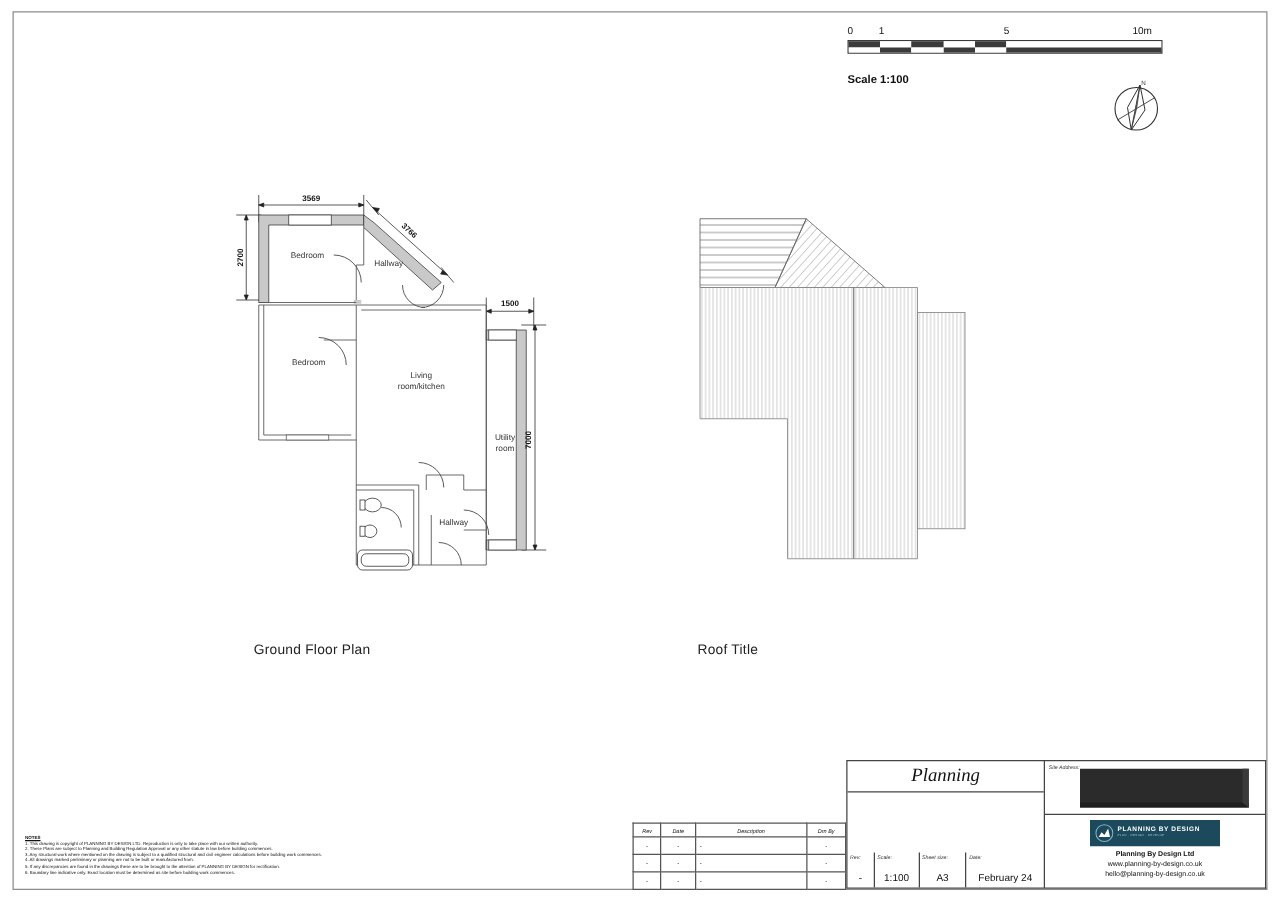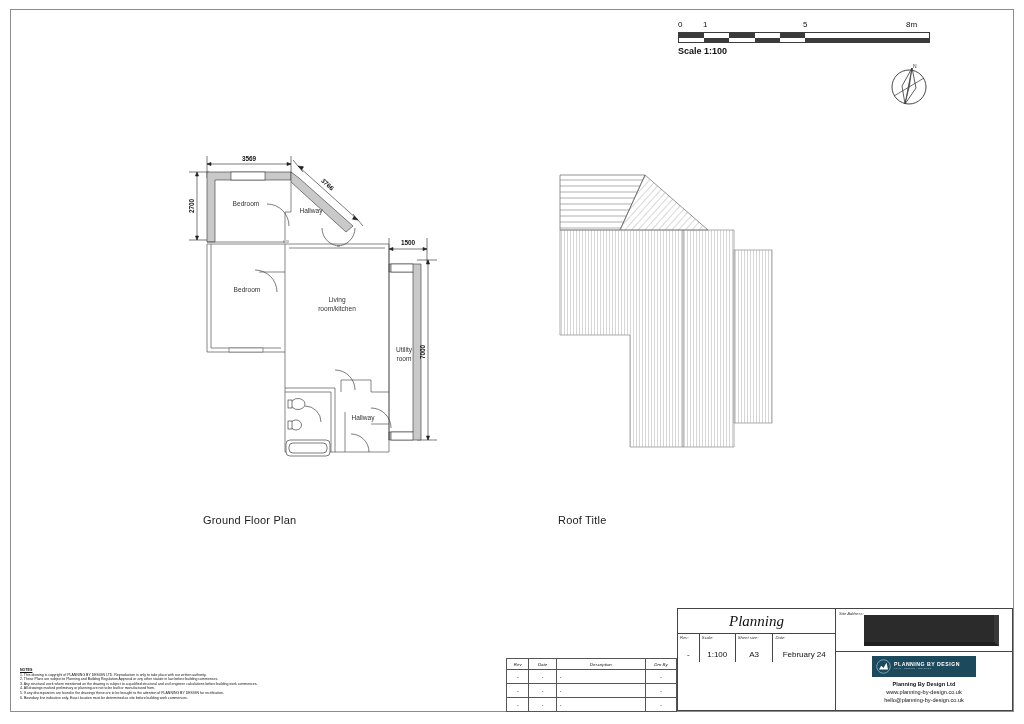--- a/index.html
+++ b/index.html
@@ -56,21 +56,21 @@
     box-sizing: border-box;
     background: #fff;
   }
   .sb-seg {
     position: absolute;
     box-sizing: border-box;
   }
   .sb-seg.dark { background: #3b3b3b; }
   .sb-seg.light { background: #ffffff; }
   #scale-label {
-    margin-top: 3px;
+    margin-top: 15px;
     font-size: 9px;
     font-weight: bold;
     color: #111;
   }
 
   
   #north-arrow {
     position: absolute;
     left: 886px;
     top: 62px;
@@ -164,20 +164,21 @@
     position: absolute;
     left: 677px;
     top: 608px;
     width: 159px;
     height: 103px;
     border: 0.8px solid #444;
     box-sizing: border-box;
     background: #fff;
     display: flex;
     flex-direction: column;
+    gap: 48px;
   }
   .tb-row {
     border-bottom: 0.8px solid #444;
     box-sizing: border-box;
     position: relative;
   }
   .tb-row:last-child { border-bottom: none; }
   #tb-planning {
     height: 25px;
     display: flex;
@@ -333,21 +334,21 @@
 
 <div id="sheet">
 
   <div id="sheet-border"></div>
 
   <div id="scalebar-group">
     <div class="sb-ticks">
       <span class="sb-tick" style="left:0px;">0</span>
       <span class="sb-tick" style="left:25px;">1</span>
       <span class="sb-tick" style="left:125px;">5</span>
-      <span class="sb-tick" style="left:228px;">8m</span>
+      <span class="sb-tick" style="left:228px;">10m</span>
     </div>
     <div class="sb-bar">
 
       <div class="sb-seg dark" style="left:0px;   top:0px; width:25px;  height:4.5px;"></div>
       <div class="sb-seg light" style="left:25px;  top:0px; width:25px;  height:4.5px;"></div>
       <div class="sb-seg dark" style="left:50px;  top:0px; width:26px;  height:4.5px;"></div>
       <div class="sb-seg light" style="left:76px;  top:0px; width:25px;  height:4.5px;"></div>
       <div class="sb-seg dark" style="left:101px; top:0px; width:25px;  height:4.5px;"></div>
       <div class="sb-seg light" style="left:126px; top:0px; width:124px; height:4.5px;"></div>
 

